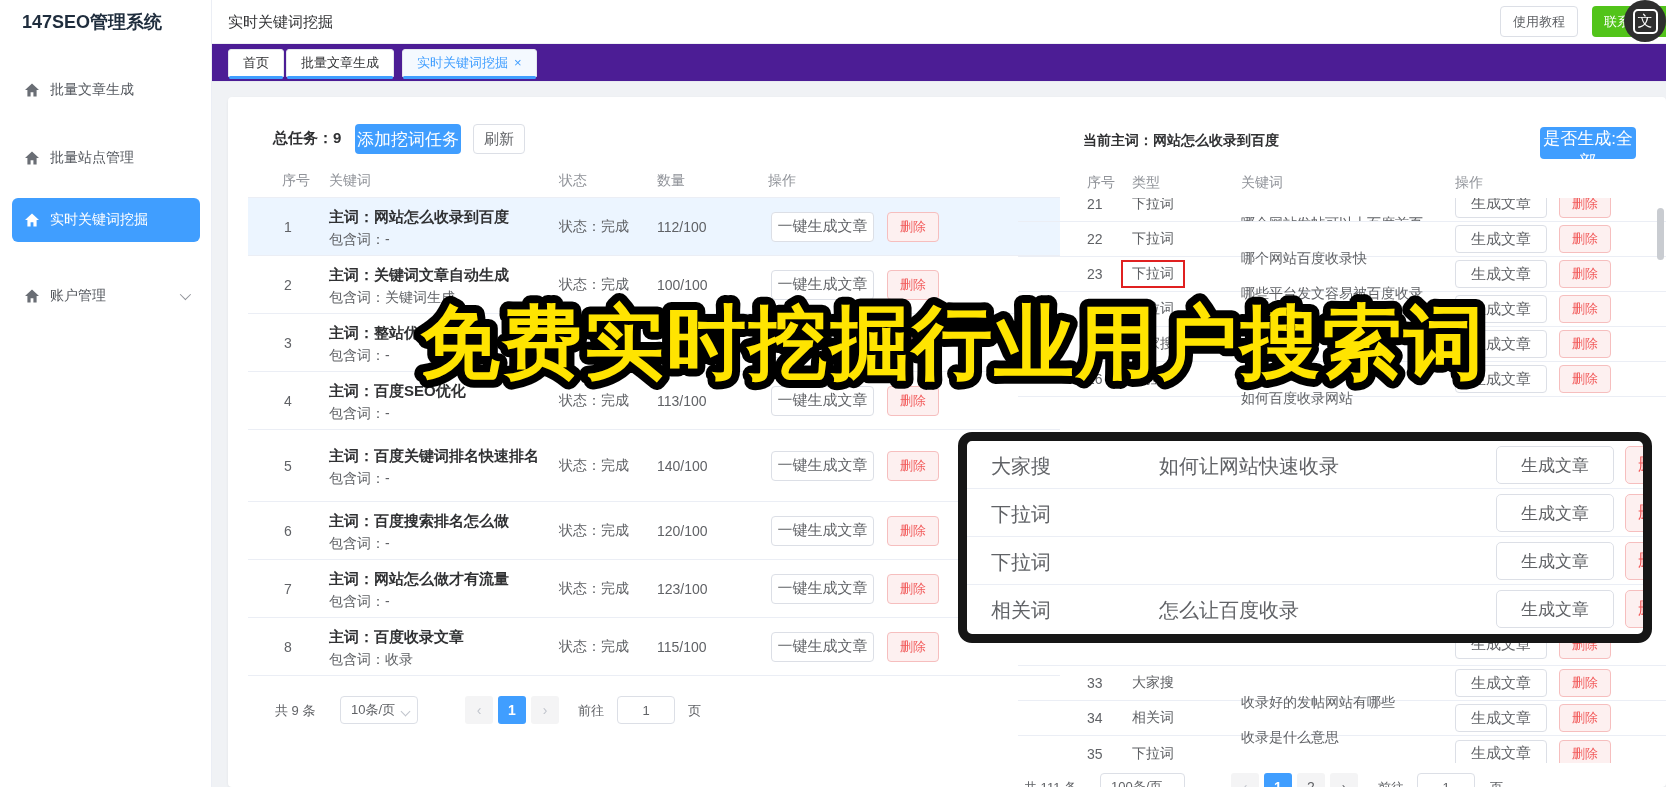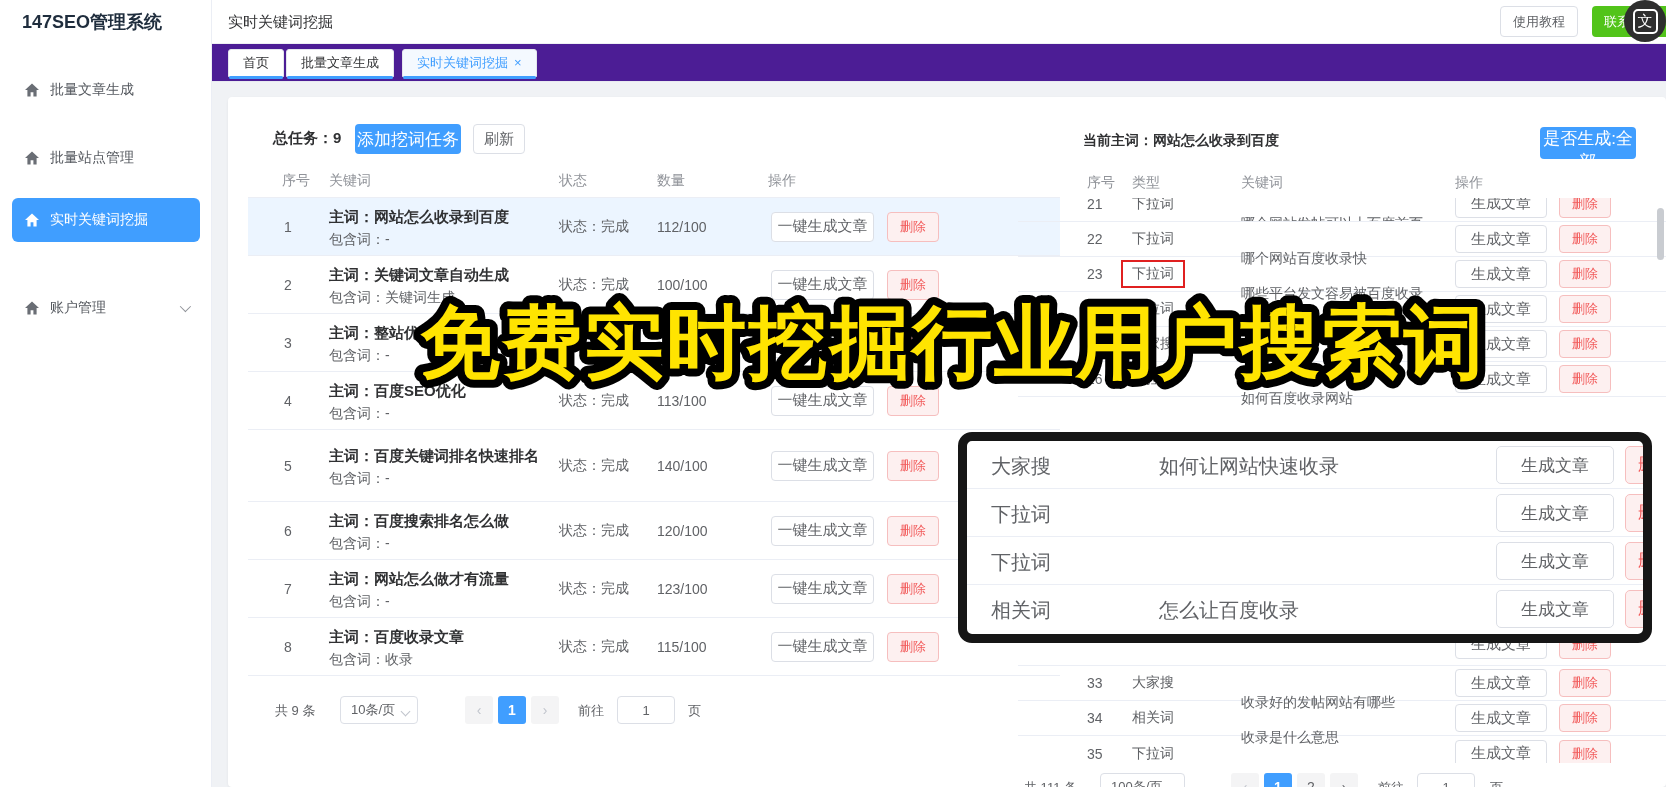--- a/index.html
+++ b/index.html
@@ -143,21 +143,21 @@
           <path d="M8 1.5 L15 8 H12.6 V14.5 H9.4 V10.2 H6.6 V14.5 H3.4 V8 H1 Z" fill="#6a6e75"></path>
         </svg>
         <span>批量站点管理</span>
       </div>
       <div class="nav-item active" style="top: 198px; height: 44px;">
         <svg width="16" height="16" viewBox="0 0 16 16">
           <path d="M8 1.5 L15 8 H12.6 V14.5 H9.4 V10.2 H6.6 V14.5 H3.4 V8 H1 Z" fill="#fff"></path>
         </svg>
         <span>实时关键词挖掘</span>
       </div>
-      <div class="nav-item" style="top: 288px;">
+      <div class="nav-item" style="top: 276px;">
         <svg width="16" height="16" viewBox="0 0 16 16">
           <path d="M8 1.5 L15 8 H12.6 V14.5 H9.4 V10.2 H6.6 V14.5 H3.4 V8 H1 Z" fill="#6a6e75"></path>
         </svg>
         <span>账户管理</span>
         <i class="nav-chevron"></i>
       </div>
     </div>
 </div>
 
 <div class="topbar">

